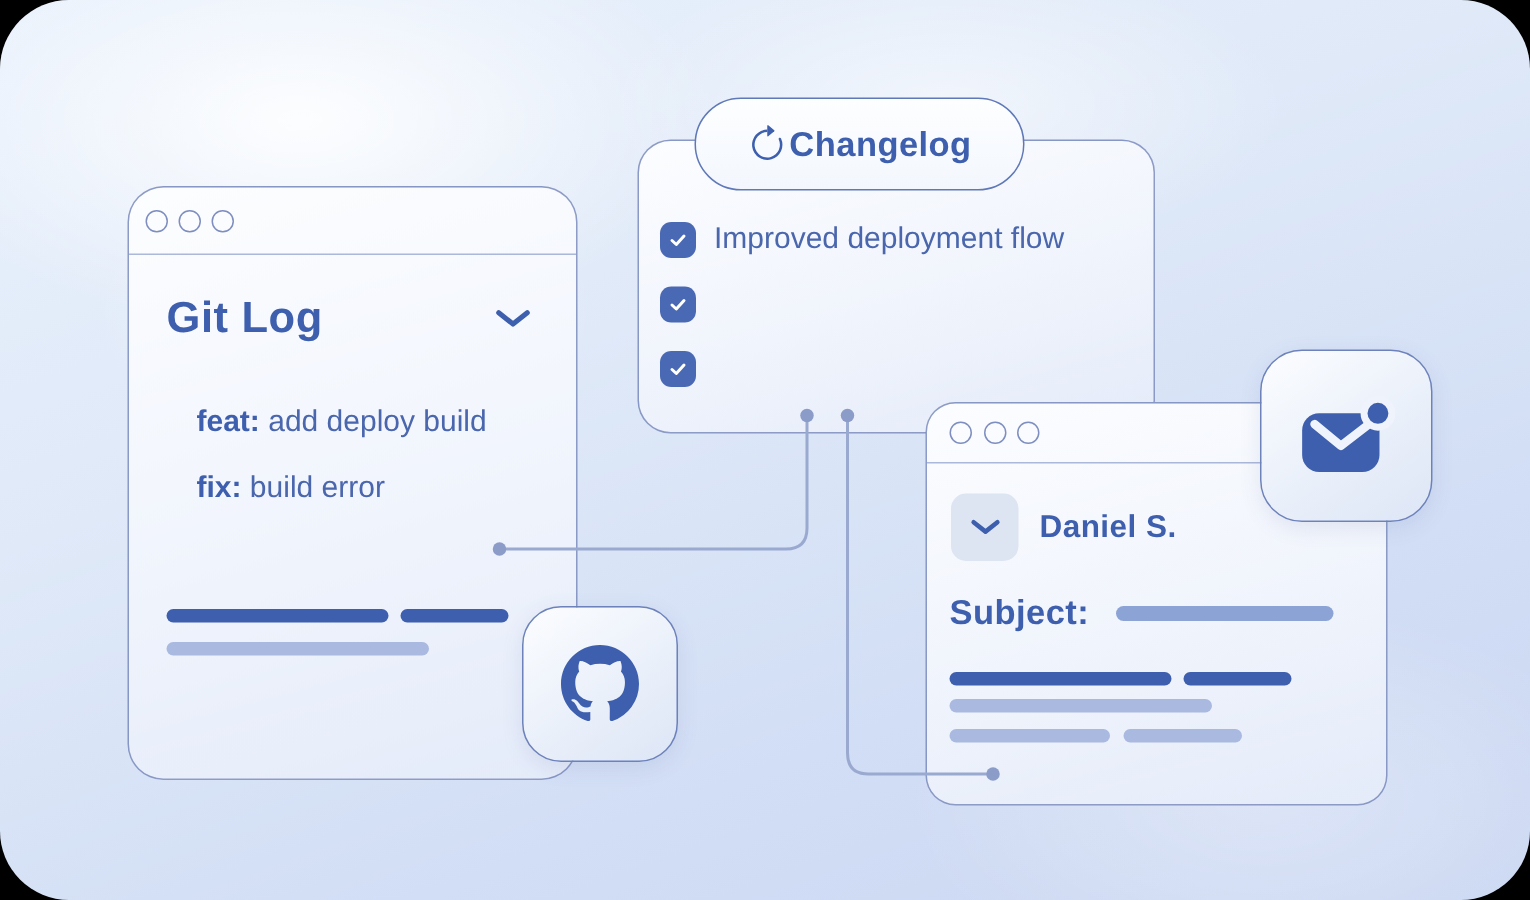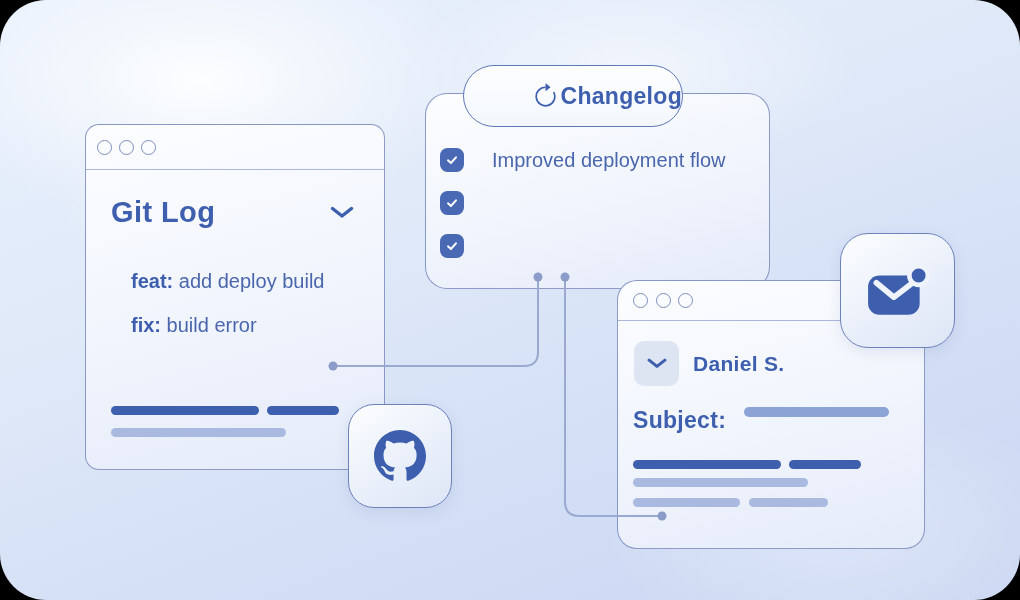--- a/index.html
+++ b/index.html
@@ -34,21 +34,21 @@
   .cloud-4{left:600px;top:400px;width:480px;height:260px;
     background:radial-gradient(closest-side,rgba(255,255,255,.30),rgba(255,255,255,0));}
 
   .card{
     position:absolute;
     background:linear-gradient(165deg,#fcfdff 0%,#f0f4fc 55%,#e4ebf9 100%);
     border:1.4px solid rgba(98,118,176,.72);
   }
 
   
-  .git-card{left:85px;top:124px;width:300px;height:346px;border-radius:14px;}
+  .git-card{left:85px;top:124px;width:300px;height:396px;border-radius:24px;}
   .window-header{position:absolute;left:0;right:0;top:0;display:flex;align-items:center;
     border-bottom:1.2px solid rgba(110,130,185,.55);}
   .git-card .window-header{height:45px;padding-left:11px;gap:7px;}
   .tl-dot{width:15px;height:15px;border-radius:50%;border:1.6px solid #7e8ec0;background:transparent;}
   .git-title-row{position:absolute;left:25px;right:30px;top:64px;height:46px;
     display:flex;align-items:center;justify-content:space-between;}
   .git-title{font-size:29px;font-weight:700;color:var(--primary);letter-spacing:.4px;}
   .chev{display:block;}
   .commit{position:absolute;left:25px;height:28px;line-height:28px;font-size:20px;color:var(--text-muted);white-space:nowrap;}
   .commit b{font-weight:700;color:var(--primary);margin-left:20px;}
@@ -58,37 +58,37 @@
   .bar.light{background:var(--bar-light);}
   .bar-row{position:absolute;left:25px;display:flex;gap:8px;}
   .git-bars-1{top:281px;} .git-bars-2{top:303px;}
 
   
   .changelog-card{left:425px;top:93px;width:345px;height:196px;border-radius:22px;}
   .pill{
     position:absolute;left:37px;top:-29px;width:220px;height:62px;border-radius:31px;
     background:linear-gradient(180deg,#fdfeff,#f3f7fd);
     border:1.6px solid #5f78b8;
-    display:flex;align-items:center;justify-content:flex-end;gap:1px;
+    display:flex;align-items:center;justify-content:center;gap:1px;
   }
   .pill-title{font-size:23px;font-weight:600;color:var(--primary);letter-spacing:.3px;}
   .checklist{position:absolute;left:14px;top:54px;list-style:none;}
-  .check-item{display:flex;align-items:center;gap:28px;height:24px;margin-bottom:19px;}
+  .check-item{display:flex;gap:12px;height:24px;margin-bottom:19px;}
   .checkbox{width:24px;height:24px;border-radius:7.5px;background:var(--checkbox-fill);
     display:flex;align-items:center;justify-content:center;flex:none;}
   .check-label{font-size:20px;color:var(--text-muted);white-space:nowrap;}
 
   
-  .mail-card{left:617px;top:280px;width:308px;height:269px;border-radius:20px;}
+  .mail-card{left:617px;top:268px;width:308px;height:269px;border-radius:20px;}
   .mail-card .window-header{height:40px;padding-left:15px;gap:7.5px;}
   .chev-box{position:absolute;left:16px;top:60px;width:45px;height:45px;border-radius:10px;
     background:#dde4f2;display:flex;align-items:center;justify-content:center;}
   .sender{position:absolute;left:75px;top:70px;height:26px;line-height:26px;
     font-size:21px;font-weight:700;color:var(--primary);letter-spacing:.3px;}
-  .subject-row{position:absolute;left:15px;top:126px;height:27px;display:flex;align-items:flex-start;gap:18px;}
+  .subject-row{position:absolute;left:15px;top:126px;height:27px;display:flex;align-items:center;gap:18px;}
   .subject-label{font-size:23px;font-weight:700;color:var(--primary);letter-spacing:.3px;}
   .subject-bar{display:inline-block;width:145px;height:10px;border-radius:5px;background:var(--subject-bar);}
   .mail-bars-1{left:15px;top:179px;} .mail-bars-2{left:15px;top:197px;} .mail-bars-3{left:15px;top:217px;gap:9px;}
 
   
   .badge{
     position:absolute;display:flex;align-items:center;justify-content:center;
     background:linear-gradient(145deg,#fcfdff 0%,#eaf0fa 55%,#dde6f6 100%);
     border:1.6px solid #6d82bb;box-shadow:0 4px 14px rgba(80,100,160,.12);
   }

